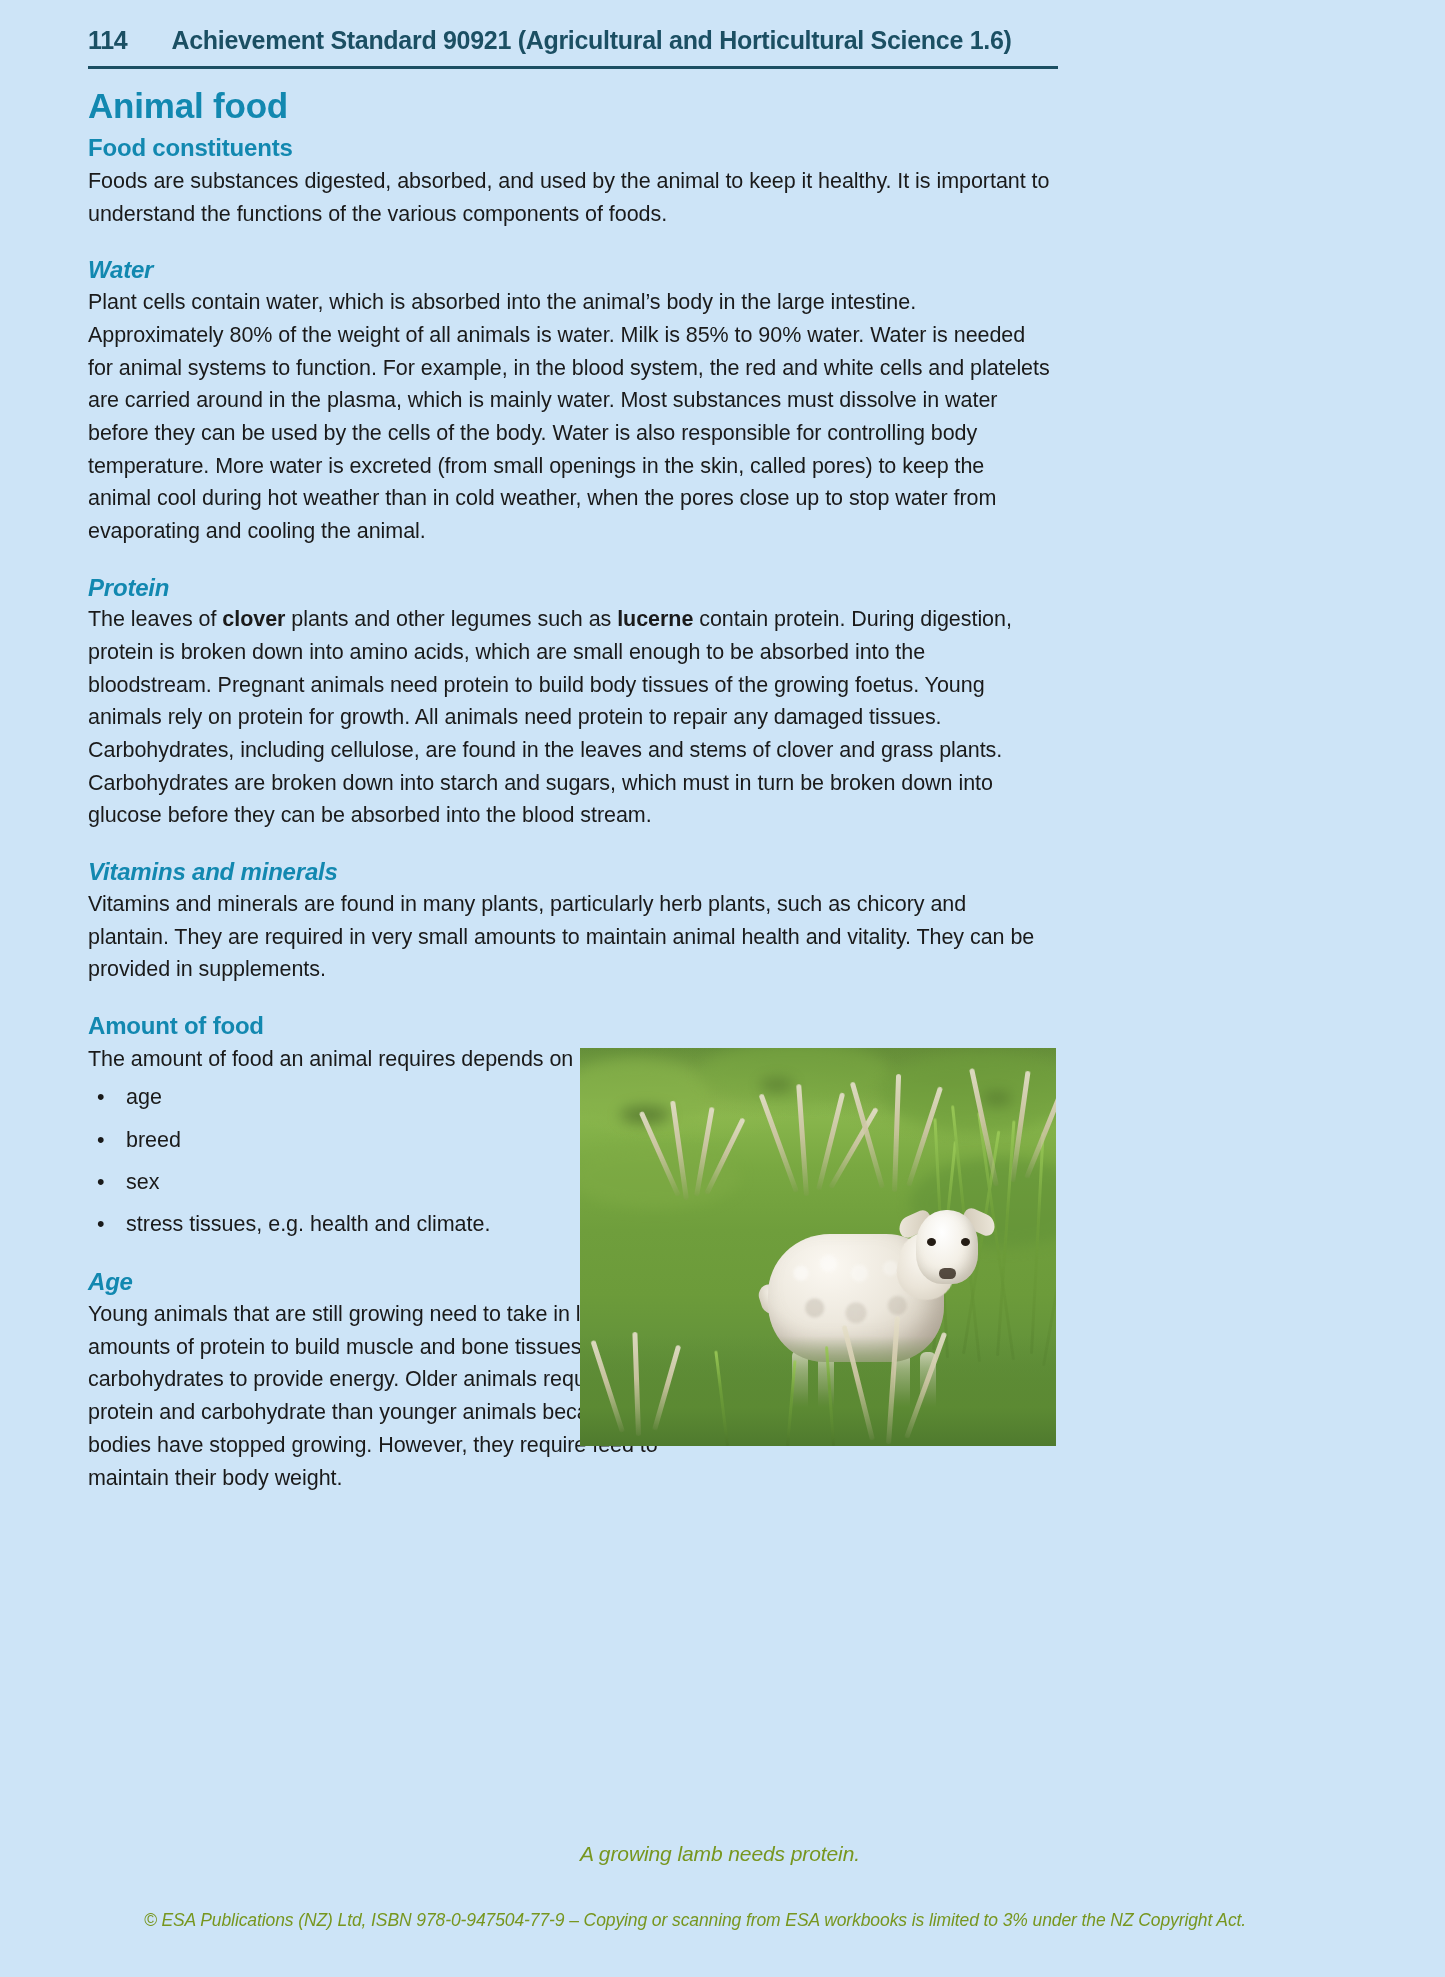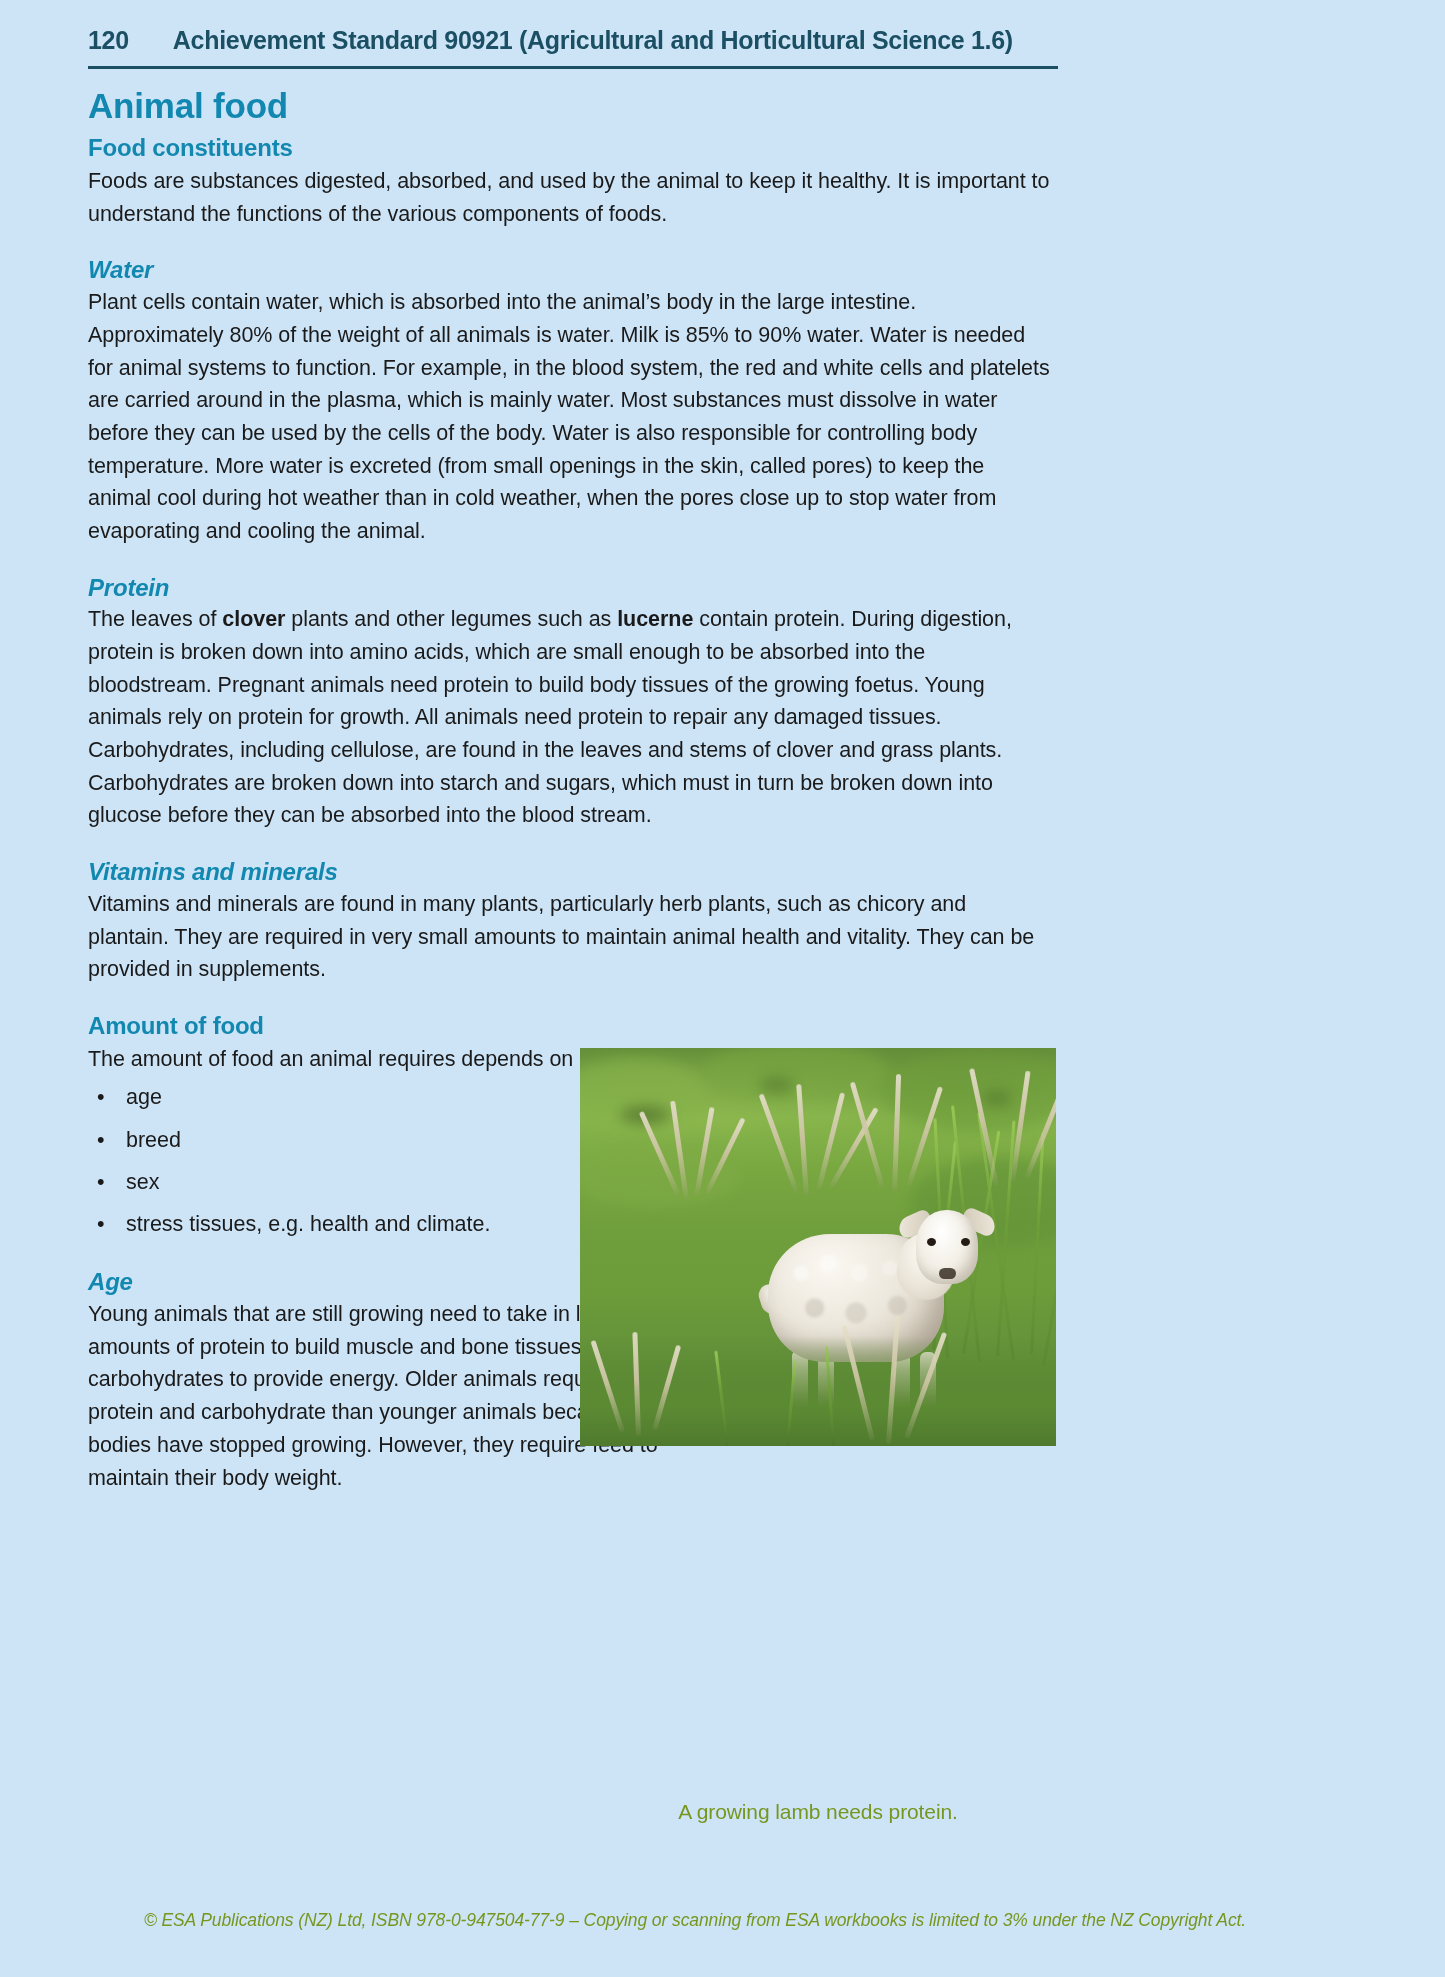--- a/index.html
+++ b/index.html
@@ -283,26 +283,26 @@
   .front-grass {
     position: absolute;
     left: 0; bottom: 0; width: 100%; height: 110px;
     background: linear-gradient(to top,
       #4f7a2e 0%, #5c8a33 35%, rgba(92,138,51,0.55) 70%, rgba(92,138,51,0) 100%);
   }
 
   .photo-caption {
     position: absolute;
     left: 580px;
-    top: 1800px;
+    top: 1842px;
     width: 476px;
-    text-align: center;
     font-size: 21px;
     color: #77961f;
     letter-spacing: -0.1px;
+    font-style: italic;
   }
 
   
   .footer {
     position: absolute;
     left: 0;
     top: 1910px;
     width: 1390px;
     text-align: center;
     font-size: 17.5px;
@@ -310,21 +310,21 @@
     color: #77961f;
     letter-spacing: -0.1px;
   }
 </style>
 </head>
 <body>
 
 <div class="page">
 
   <div class="runhead">
-    <span class="pagenum">120</span>
+    <span class="pagenum">114</span>
     <span class="title">Achievement Standard 90921 (Agricultural and Horticultural Science 1.6)</span>
   </div>
   <div class="runhead-rule"></div>
 
   <div class="content">
 
     <h1 class="sec-title">Animal food</h1>
 
     <h2 class="sub-title">Food constituents</h2>
     <p class="body">Foods are substances digested, absorbed, and used by the animal to keep it healthy. It is important to understand the functions of the various components of foods.</p>

